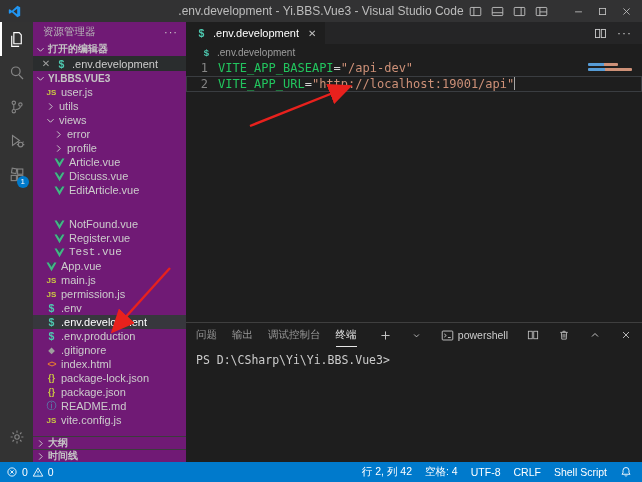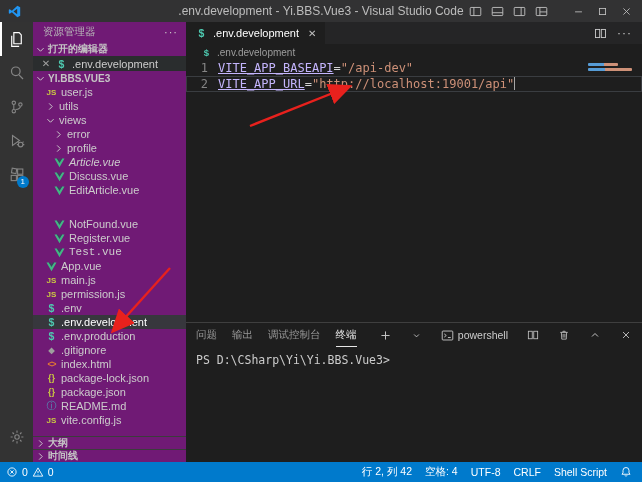--- a/index.html
+++ b/index.html
@@ -55,21 +55,21 @@
   .tab .x { color:#c0c0c0; font-size:10px; margin-left:4px; }
   .tab-actions { margin-left:auto; display:flex; align-items:center; gap:10px; padding-right:10px; color:#cccccc; }
   .tab-actions .more { font-size:12px; letter-spacing:1px; }
   .breadcrumb { height:16px; flex:none; display:flex; align-items:center; font-size:10px; color:#9d9d9d; padding-left:14px; gap:4px; }
   .breadcrumb .fi-sh { font-size:9.5px; }
   .code-area { flex:1; position:relative; font-family:"DejaVu Sans Mono",monospace; font-size:12px; }
   .code-line { height:16px; line-height:16px; display:flex; white-space:pre; }
   .code-line .ln { width:22px; flex:none; text-align:right; color:#858585; }
   .code-line .ct { padding-left:10px; }
   .code-line.current { box-shadow:inset 0 0 0 1px #3a3d41; }
-  .tok-key { color:#c4b5fd;text-decoration:underline; } .tok-op { color:#d4d4d4; } .tok-str { color:#ce9178; }
+  .tok-key { color:#22c55e; } .tok-op { color:#d4d4d4; } .tok-str { color:#ce9178; }
   .cursor { display:inline-block; width:1px; height:13px; background:#a6a6a6; vertical-align:-2px; }
   .minimap { position:absolute; top:3px; right:10px; }
   .mm-line { height:3px; margin-bottom:2px; border-radius:1px; }
   .mm-1 { width:30px; background:linear-gradient(90deg,#569cd6 0 55%,#ce9178 55% 100%); }
   .mm-2 { width:44px; background:linear-gradient(90deg,#569cd6 0 38%,#ce9178 38% 100%); }
 
   
   .panel { height:140px; flex:none; border-top:1px solid #3f3f3f; display:flex; flex-direction:column; }
   .panel-header { height:24px; flex:none; display:flex; align-items:center; padding:0 10px; }
   .panel-tabs { display:flex; gap:15px; height:100%; align-items:stretch; }
@@ -221,21 +221,21 @@
               <path d="M6 3.5l4.5 4.5L6 12.5" stroke="#cccccc" stroke-width="1.4" fill="none"></path>
             </svg>
             <span class="tree-label">error</span>
           </div>
           <div class="tree-row" style="padding-left: 20px;">
             <svg class="tw" width="11" height="11" viewBox="0 0 16 16">
               <path d="M6 3.5l4.5 4.5L6 12.5" stroke="#cccccc" stroke-width="1.4" fill="none"></path>
             </svg>
             <span class="tree-label">profile</span>
           </div>
-          <div class="tree-row" style="padding-left: 20px; font-style: italic;">
+          <div class="tree-row" style="padding-left: 20px;">
             <span class="fi fi-vue">
               <svg width="11" height="10" viewBox="0 0 12 11">
                 <path d="M0.5 0.5h2.6L6 5.2 8.9 0.5h2.6L6 10.2z" fill="#41b883"></path>
                 <path d="M3.1 0.5h1.6L6 2.7 7.3 0.5h1.6L6 5.2z" fill="#35495e"></path>
               </svg>
             </span>
             <span class="tree-label">Article.vue</span>
           </div>
           <div class="tree-row" style="padding-left: 20px;">
             <span class="fi fi-vue">

